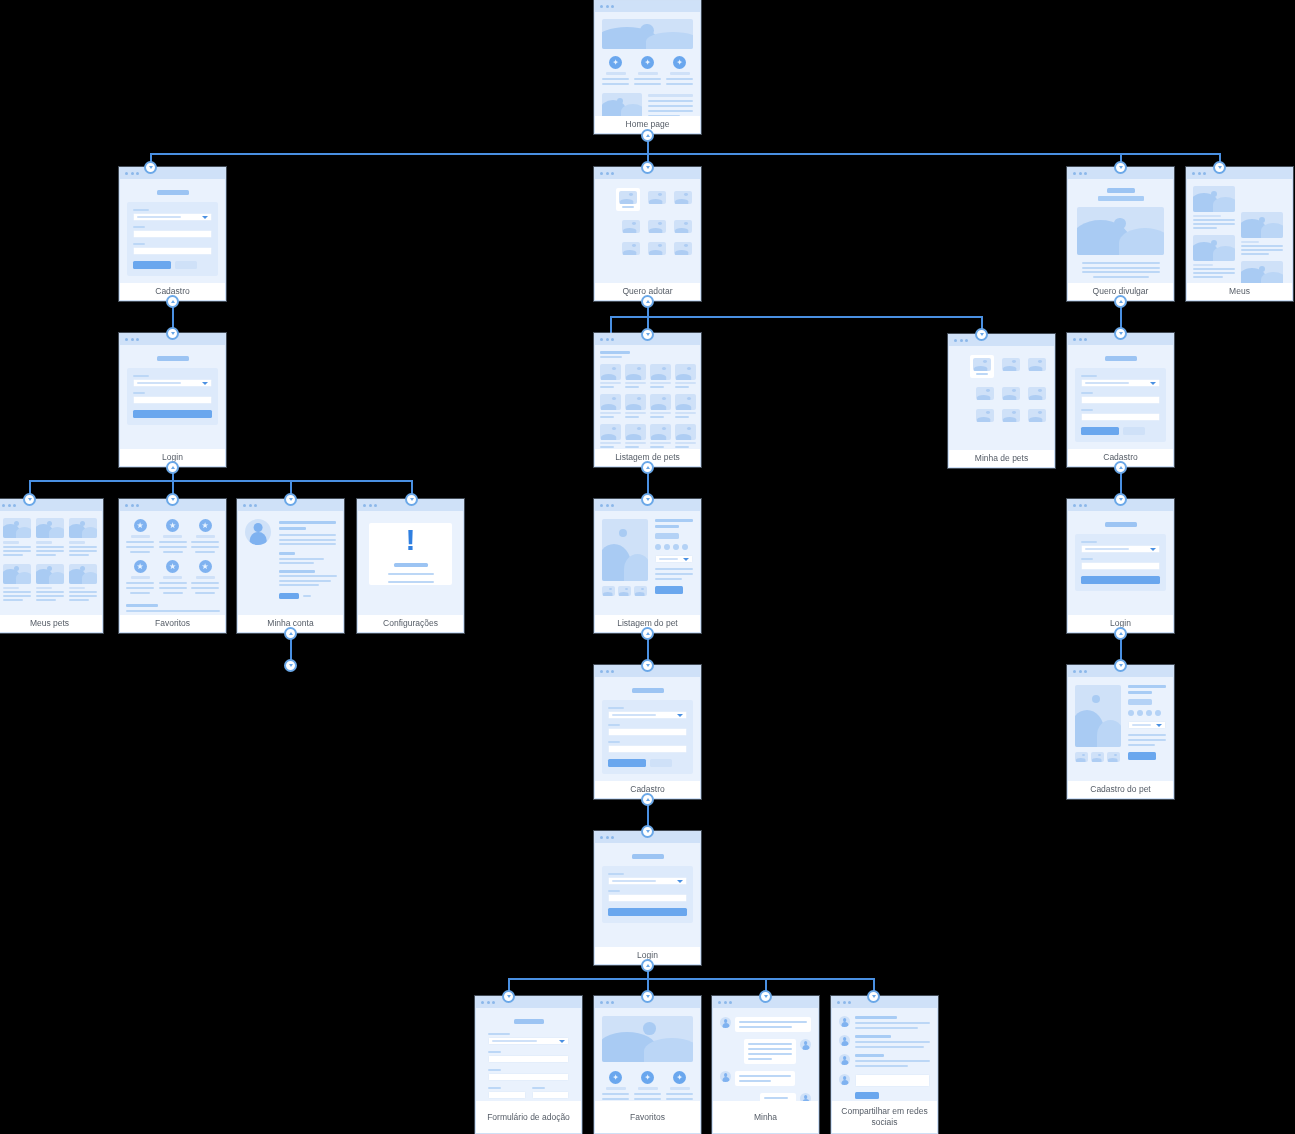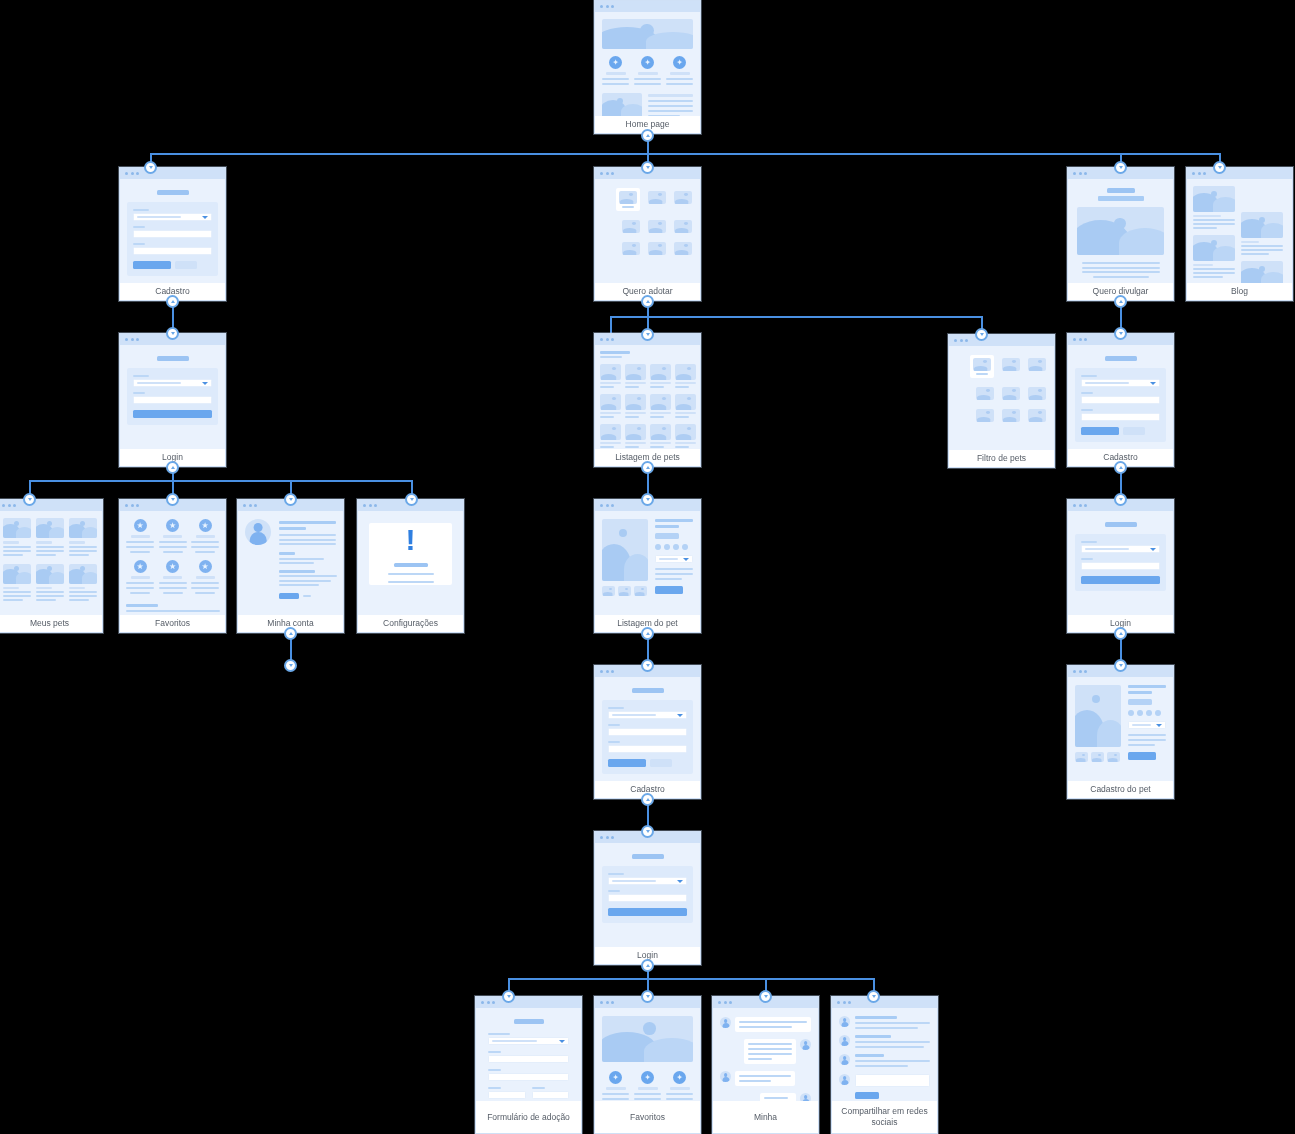--- a/index.html
+++ b/index.html
@@ -411,21 +411,21 @@
             <div class="ln d" style="width:28px;height:2px;margin-top:2px;"></div>
           </div>
           <div class="hero" style="height:26px;">
               <div class="dot" style="left:42%;top:18%;width:16%;padding-bottom:16%;"></div>
               <div class="h1"></div>
               <div class="h2"></div>
             </div>
         </div>
       </div>
     </div>
-    <div class="cap">Blog</div>
+    <div class="cap">Meus</div>
   </div>
 
   <div class="card" style="left:119px;top:333px;width:107px;height:134px;">
     <div class="bar">
         <s></s>
         <s></s>
         <s></s>
       </div>
     <div class="body" style="padding:8px 7px;">
       <div class="btn" style="width:32px;height:5px;margin:3px auto 7px;background:#9cc4f3;"></div>
@@ -541,21 +541,21 @@
         <div class="thumb" style="width:18px;height:13px;"></div>
         <div class="thumb" style="width:18px;height:13px;"></div>
         <div class="thumb" style="width:18px;height:13px;"></div>
       </div>
       <div class="row" style="gap:8px;justify-content:flex-end;margin-top:9px;">
         <div class="thumb" style="width:18px;height:13px;"></div>
         <div class="thumb" style="width:18px;height:13px;"></div>
         <div class="thumb" style="width:18px;height:13px;"></div>
       </div>
     </div>
-    <div class="cap">Filtro de pets</div>
+    <div class="cap">Minha de pets</div>
   </div>
 
   <div class="card" style="left:1067px;top:333px;width:107px;height:134px;">
     <div class="bar">
         <s></s>
         <s></s>
         <s></s>
       </div>
     <div class="body" style="padding:8px 7px;">
       <div class="btn" style="width:32px;height:5px;margin:3px auto 7px;background:#9cc4f3;"></div>

